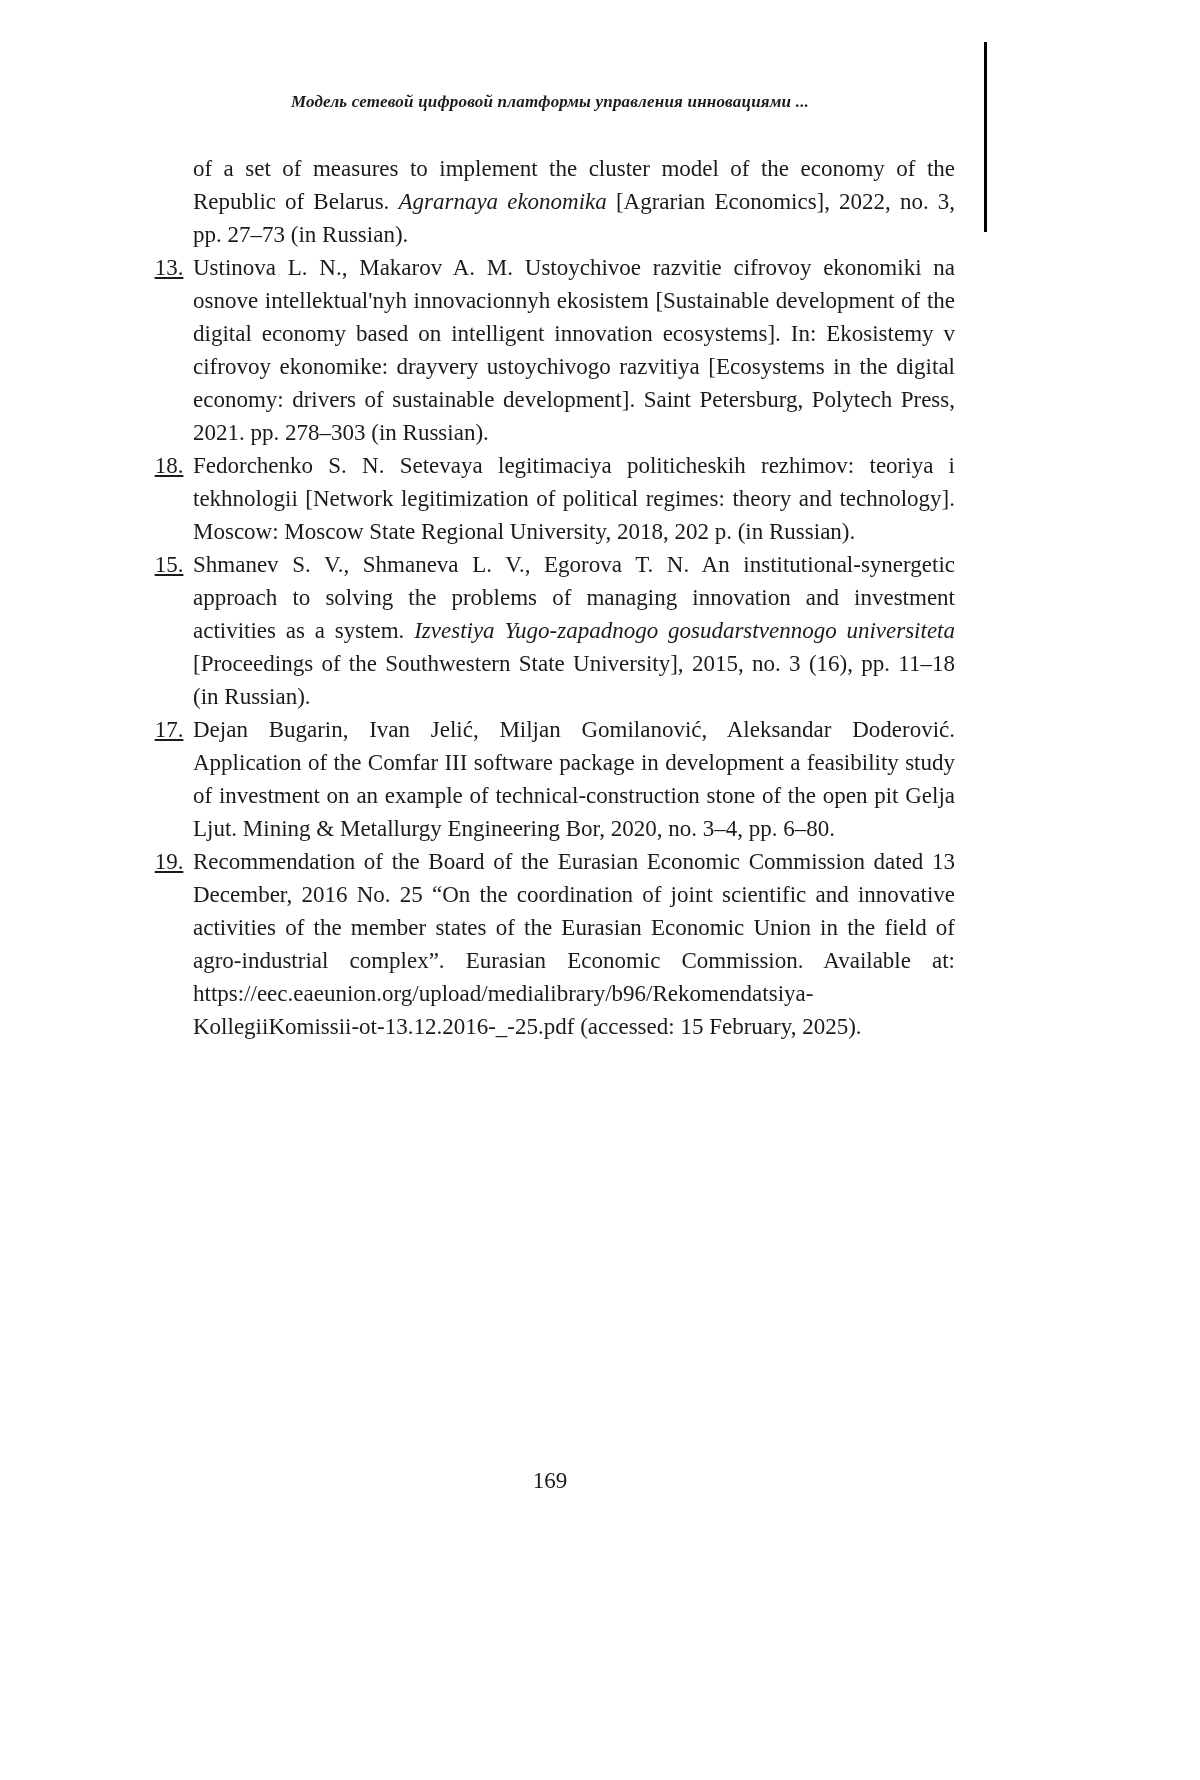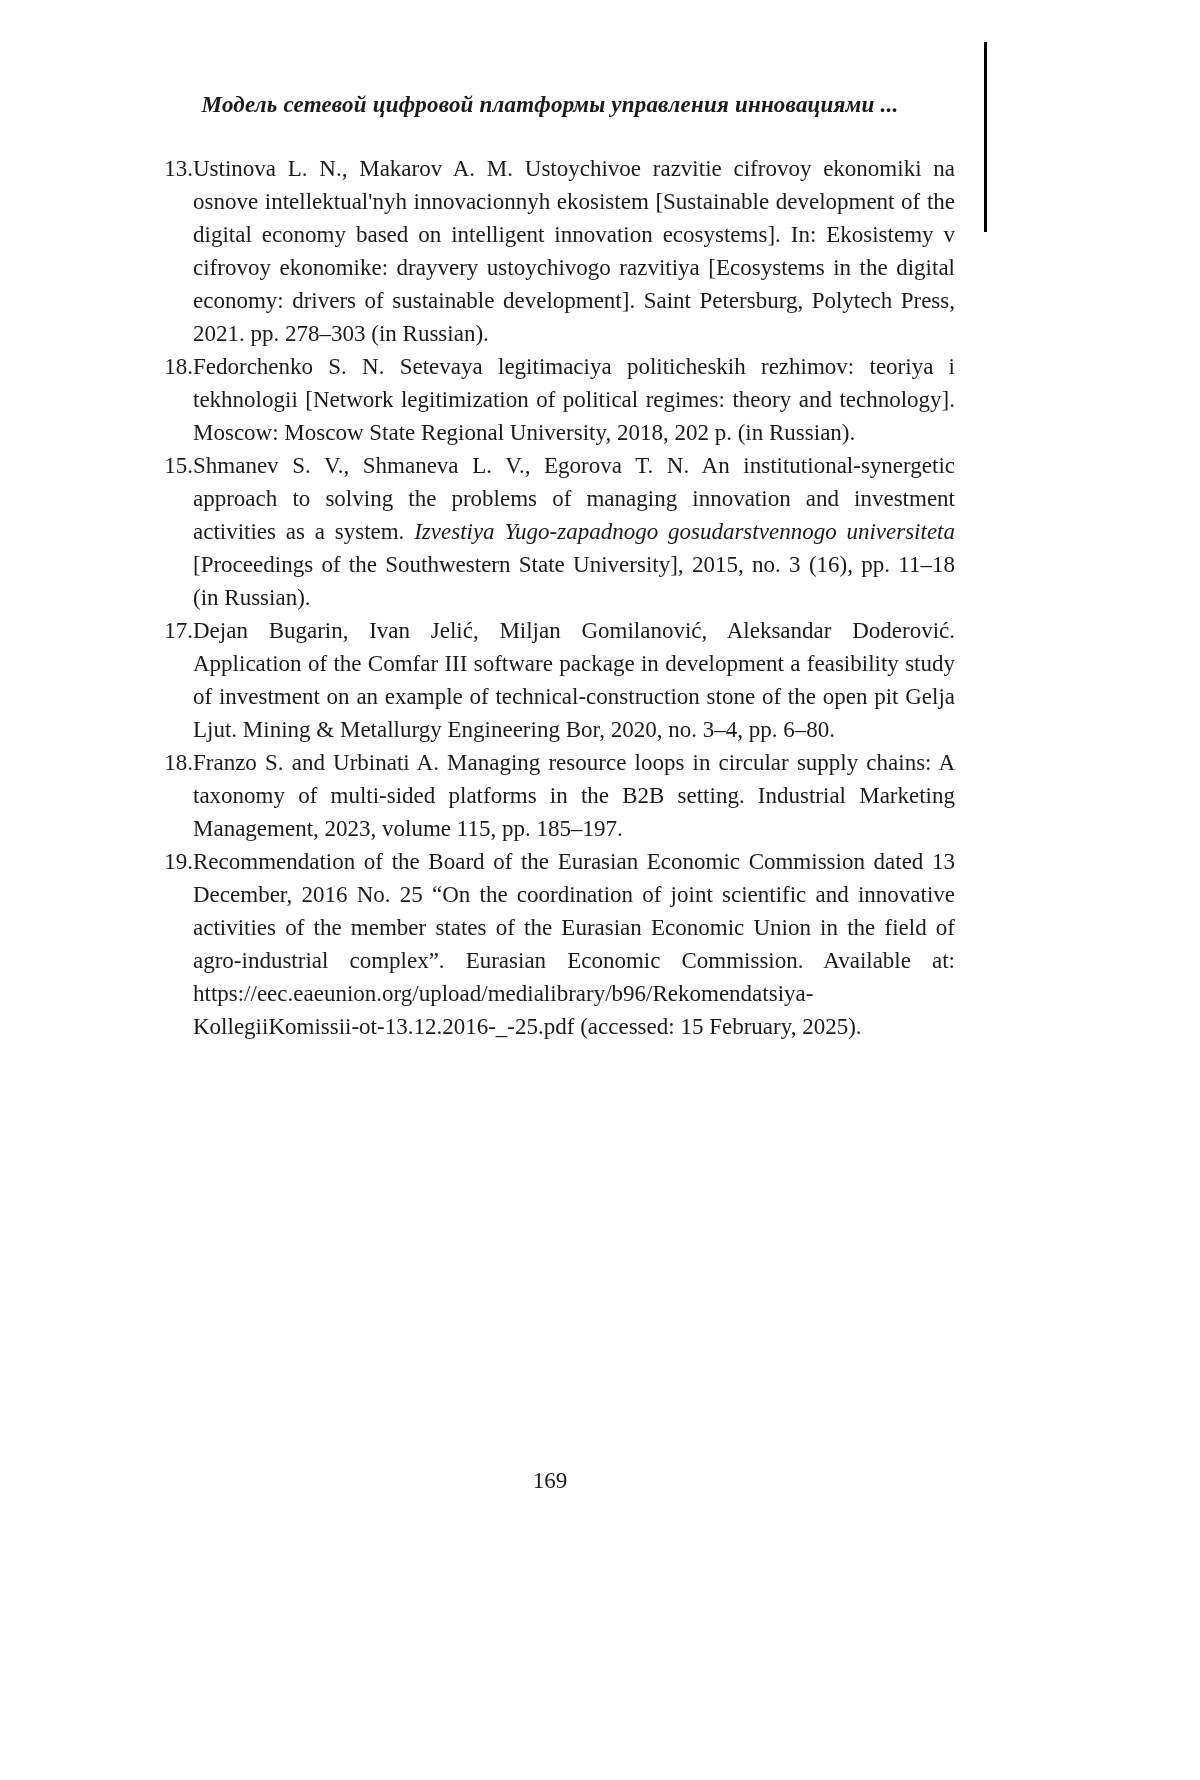--- a/index.html
+++ b/index.html
@@ -17,21 +17,21 @@
     overflow: hidden;
   }
   .running-header {
     position: absolute;
     top: 92px;
     left: 145px;
     width: 810px;
     text-align: center;
     font-style: italic;
     font-weight: bold;
-    font-size: 23px;
+    font-size: 17px;
     letter-spacing: 0.2px;
     white-space: nowrap;
   }
   .margin-rule {
     position: absolute;
     left: 984px;
     top: 42px;
     width: 3px;
     height: 190px;
     background: #000000;
@@ -49,21 +49,22 @@
   }
   .ref-item {
     padding-left: 48px;
     text-indent: -48px;
     margin: 0;
   }
   .ref-num {
     display: inline-block;
     width: 48px;
     text-indent: 0;
-    text-align: right;
+    text-align: center;
+    text-decoration: underline;
   }
   .ref-text i {
     font-style: italic;
   }
   .page-number {
     position: absolute;
     top: 1468px;
     left: 145px;
     width: 810px;
     text-align: center;
@@ -72,22 +73,22 @@
 </style>
 </head>
 <body>
 
 <div class="page">
   <div class="running-header">Модель сетевой цифровой платформы управления инновациями ...</div>
 
   <div class="margin-rule"></div>
 
   <div class="references">
+      <div class="ref-item"><span class="ref-num"></span><span class="ref-text"><span>of a set of measures to implement the cluster model of the economy of the Republic of Belarus. </span><i>Agrarnaya ekonomika</i><span> [Agrarian Economics], 2022, no. 3, pp. 27–73 (in Russian).</span></span></div>
       <div class="ref-item"><span class="ref-num">13.</span><span class="ref-text"><span>Ustinova L. N., Makarov A. M. Ustoychivoe razvitie cifrovoy ekonomiki na osnove intellektual'nyh innovacionnyh ekosistem [Sustainable development of the digital economy based on intelligent innovation ecosystems]. In: Ekosistemy v cifrovoy ekonomike: drayvery ustoychivogo razvitiya [Ecosystems in the digital economy: drivers of sustainable development]. Saint Petersburg, Polytech Press, 2021. pp. 278–303 (in Russian).</span></span></div>
       <div class="ref-item"><span class="ref-num">18.</span><span class="ref-text"><span>Fedorchenko S. N. Setevaya legitimaciya politicheskih rezhimov: teoriya i tekhnologii [Network legitimization of political regimes: theory and technology]. Moscow: Moscow State Regional University, 2018, 202 p. (in Russian).</span></span></div>
       <div class="ref-item"><span class="ref-num">15.</span><span class="ref-text"><span>Shmanev S. V., Shmaneva L. V., Egorova T. N. An institutional-synergetic approach to solving the problems of managing innovation and investment activities as a system. </span><i>Izvestiya Yugo-zapadnogo gosudarstvennogo universiteta</i><span> [Proceedings of the Southwestern State University], 2015, no. 3 (16), pp. 11–18 (in Russian).</span></span></div>
       <div class="ref-item"><span class="ref-num">17.</span><span class="ref-text"><span>Dejan Bugarin, Ivan Jelić, Miljan Gomilanović, Aleksandar Doderović. Application of the Comfar III software package in development a feasibility study of investment on an example of technical-construction stone of the open pit Gelja Ljut. Mining &amp; Metallurgy Engineering Bor, 2020, no. 3–4, pp. 6–80.</span></span></div>
-      <div class="ref-item"><span class="ref-num">18.</span><span class="ref-text"><span>Franzo S. and Urbinati A. Managing resource loops in circular supply chains: A taxonomy of multi-sided platforms in the B2B setting. Industrial Marketing Management, 2023, volume 115, pp. 185–197.</span></span></div>
       <div class="ref-item"><span class="ref-num">19.</span><span class="ref-text"><span>Recommendation of the Board of the Eurasian Economic Commission dated 13 December, 2016 No. 25 “On the coordination of joint scientific and innovative activities of the member states of the Eurasian Economic Union in the field of agro-industrial complex”. Eurasian Economic Commission. Available at: https://eec.eaeunion.org/upload/medialibrary/b96/Rekomendatsiya-KollegiiKomissii-ot-13.12.2016-_-25.pdf (accessed: 15 February, 2025).</span></span></div>
     </div>
 
   <div class="page-number">169</div>
 </div>
 
 </body></html>

